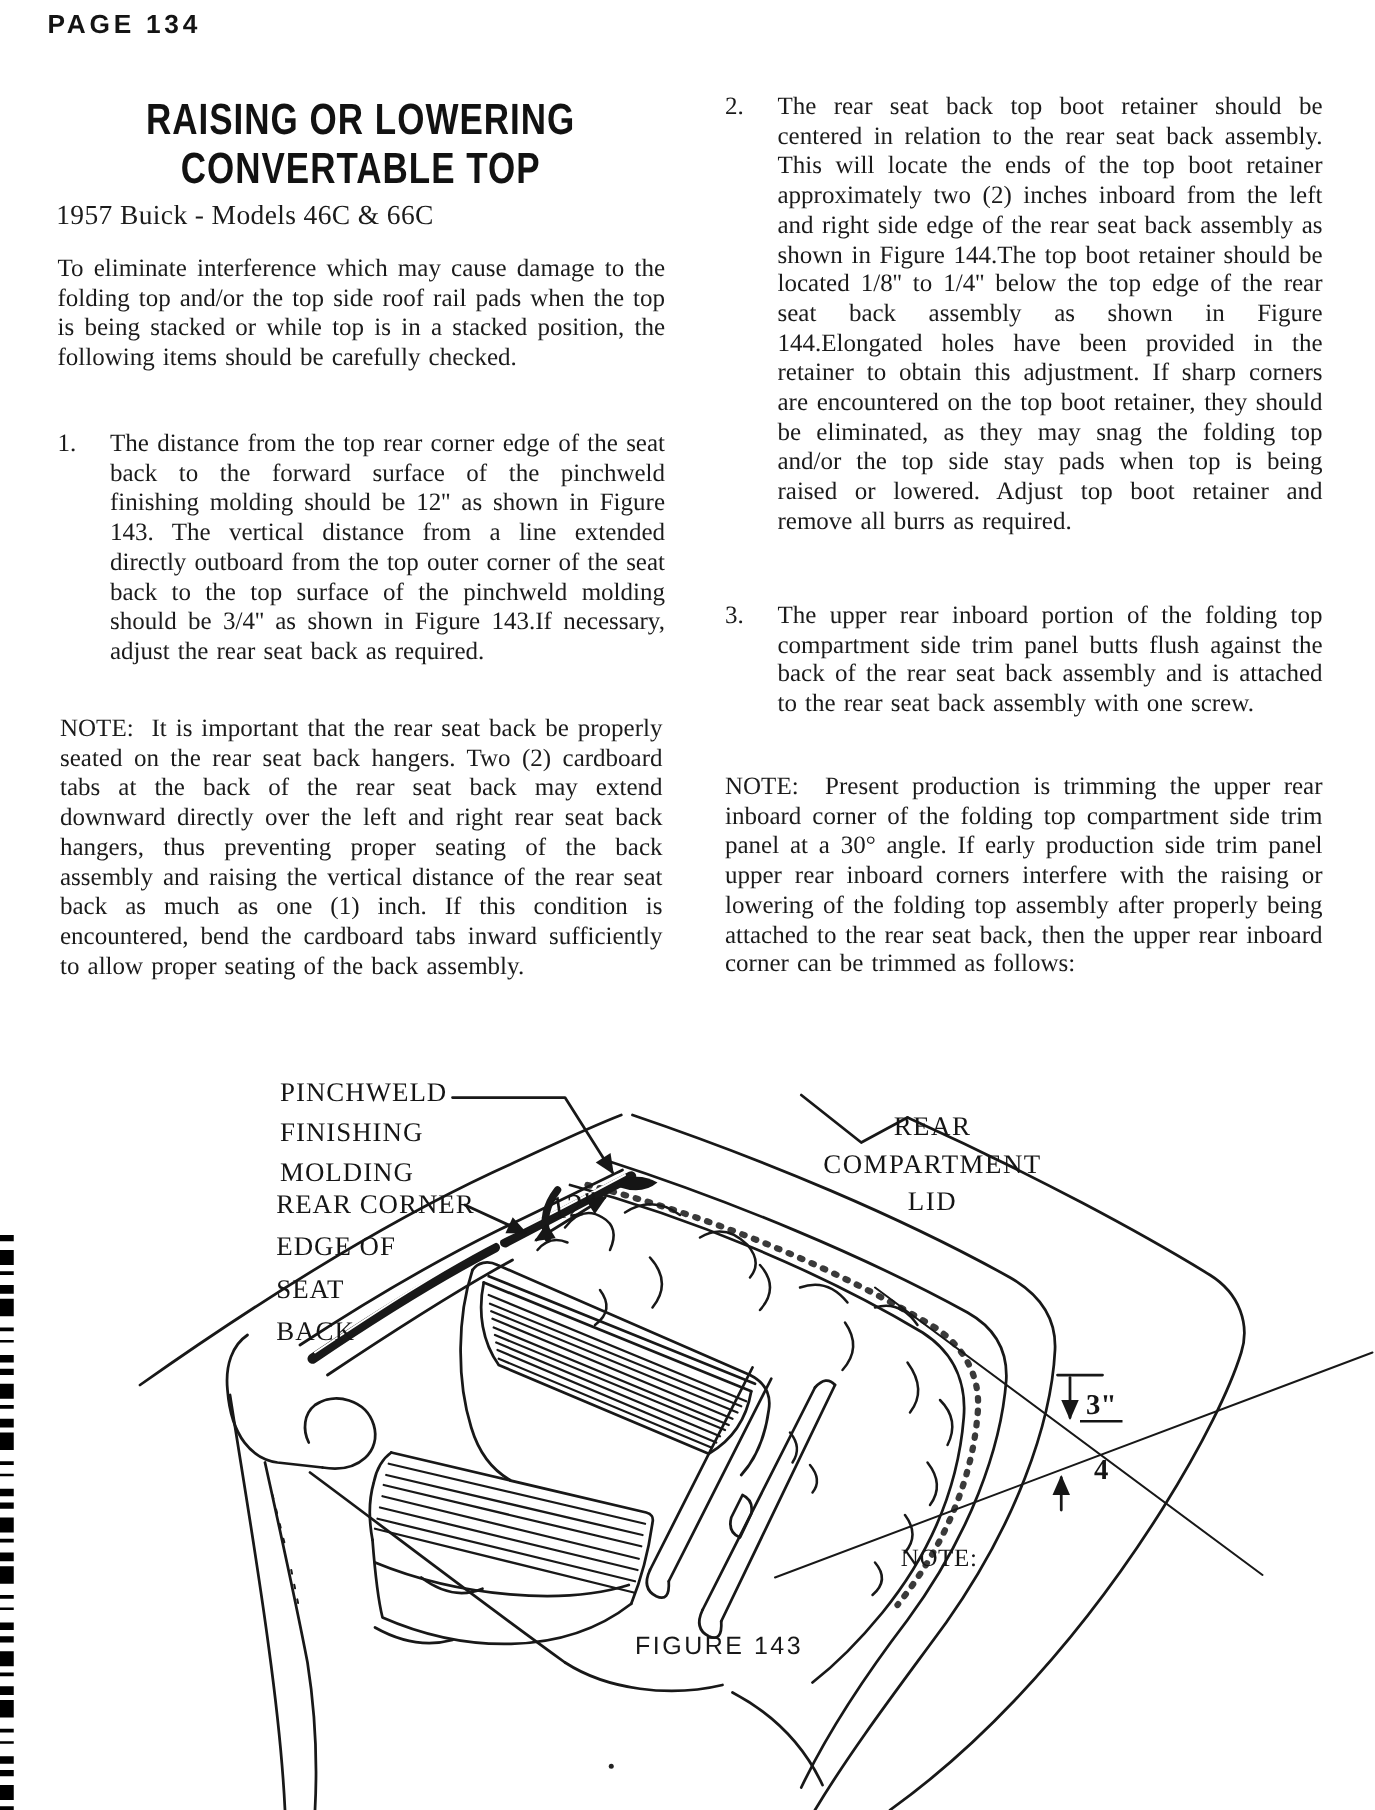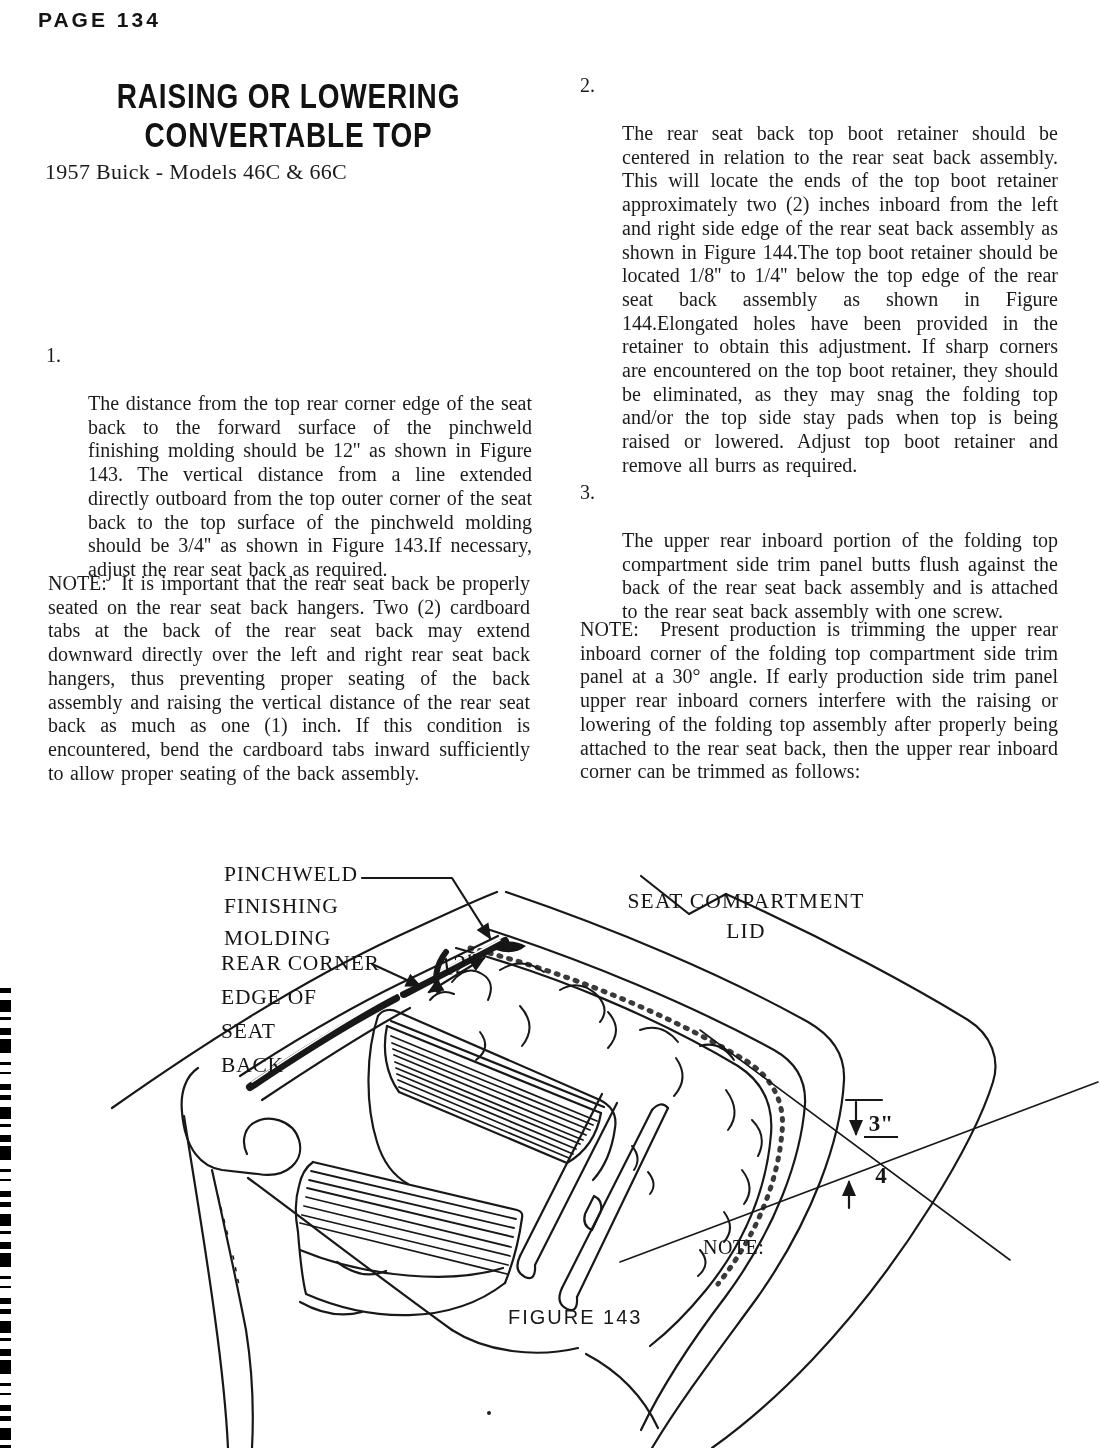--- a/index.html
+++ b/index.html
@@ -26,34 +26,34 @@
   .subtitle{
     left:45px; top:159px; width:487px; text-align:left;
     font-size:22px; color:#1b1b1b; letter-spacing:0.3px;
   }
   
   .body-text{
     font-size:20px; line-height:23.7px; text-align:justify;
     white-space:pre-wrap; word-spacing:1.5px; color:#1b1b1b;
   }
   .item .num{position:absolute; left:0; top:0; font-size:20px;}
-  .item .itxt{margin-left:42px;margin-top:48px;}
+  .item .itxt{margin-left:42px;}
   
   .fl{
     position:absolute; font-family:"Liberation Serif", serif;
     color:#151515; white-space:pre-line;
   }
   .lbl-pinchweld{left:224px; top:858px; font-size:21.5px; line-height:32px; letter-spacing:0.8px;}
   .lbl-rearcorner{left:221px; top:946px; font-size:21.5px; line-height:34px; letter-spacing:0.8px;}
   .lbl-rearcomp{left:626px; top:886px; width:240px; text-align:center; font-size:21.5px; line-height:30px; letter-spacing:1.2px;}
   .lbl-dim12{left:440px; top:950px; font-size:26px; transform:rotate(-8deg); letter-spacing:1px;}
   .frac{left:864px; top:1086px; width:34px; text-align:center; font-size:23px; line-height:25px; font-weight:bold;}
   .frac .fnum{display:block; border-bottom:2.5px solid #141414; padding-bottom:0px;}
   .frac .fden{display:block;}
-  .fig-note{left:703px; top:1236px; display:flex; font-size:20px; line-height:22.5px; letter-spacing:0.5px;}
+  .fig-note{left:703px; top:1236px; display:flex; font-size:20px; line-height:22.5px; letter-spacing:0.5px;text-align:right;}
   .fig-note .nprefix{width:79px; flex:none;}
   .fig-note .nbody{white-space:pre-line;}
   .fig-caption{
     left:508px; top:1306px;
     font-family:"Liberation Sans", sans-serif; font-size:20px; letter-spacing:2px; color:#181818;
   }
   .end-dot{left:487px; top:1411px; width:4px; height:4px; background:#222; border-radius:50%;}
   svg.art{position:absolute; left:0; top:0; pointer-events:none;}
 </style>
 </head>
@@ -164,20 +164,21 @@
         <path d="M 849,1208 L 849,1182" marker-end="url(#arw)"></path>
       </g>
     </g>
   </svg>
 
   <div class="abs page-num">PAGE 134</div>
   <div class="abs title">RAISING OR LOWERING
 CONVERTABLE TOP</div>
   <div class="abs subtitle">1957 Buick - Models 46C &amp; 66C</div>
 
+  <div class="abs body-text" style="left:46px; top:204px; width:486px;">To eliminate interference which may cause damage to the folding top and/or the top side roof rail pads when the top is being stacked or while top is in a stacked position, the following items should be carefully checked.</div>
 
   <div class="abs item" style="left:46px; top:344px; width:486px;">
     <span class="num">1.</span>
     <div class="itxt body-text">The distance from the top rear corner edge of the seat back to the forward surface of the pinchweld finishing molding should be 12'' as shown in Figure 143. The vertical distance from a line extended directly outboard from the top outer corner of the seat back to the top surface of the pinchweld molding should be 3/4'' as shown in Figure 143.If necessary, adjust the rear seat back as required.</div>
   </div>
 
   <div class="abs body-text" style="left:48px; top:572px; width:482px;">NOTE:  It is important that the rear seat back be properly seated on the rear seat back hangers. Two (2) cardboard tabs at the back of the rear seat back may extend downward directly over the left and right rear seat back hangers, thus preventing proper seating of the back assembly and raising the vertical distance of the rear seat back as much as one (1) inch. If this condition is encountered, bend the cardboard tabs inward sufficiently to allow proper seating of the back assembly.</div>
 
   <div class="abs item" style="left:580px; top:74px; width:478px;">
     <span class="num">2.</span>
@@ -191,21 +192,21 @@
 
   <div class="abs body-text" style="left:580px; top:618px; width:478px;">NOTE:  Present production is trimming the upper rear inboard corner of the folding top compartment side trim panel at a 30° angle. If early production side trim panel upper rear inboard corners interfere with the raising or lowering of the folding top assembly after properly being attached to the rear seat back, then the upper rear inboard corner can be trimmed as follows:</div>
 
   <div class="fl lbl-rearcorner">REAR CORNER
 EDGE OF
 SEAT
 BACK</div>
   <div class="fl lbl-pinchweld">PINCHWELD
 FINISHING
 MOLDING</div>
-  <div class="fl lbl-rearcomp">SEAT COMPARTMENT
+  <div class="fl lbl-rearcomp">REAR COMPARTMENT
 LID</div>
   <div class="fl lbl-dim12">12"</div>
 
   <div class="fl frac">
     <span class="fnum">3"</span>
     <span class="fden">4</span>
   </div>
 
   <div class="fl fig-note">
     <span class="nprefix">NOTE:</span>

